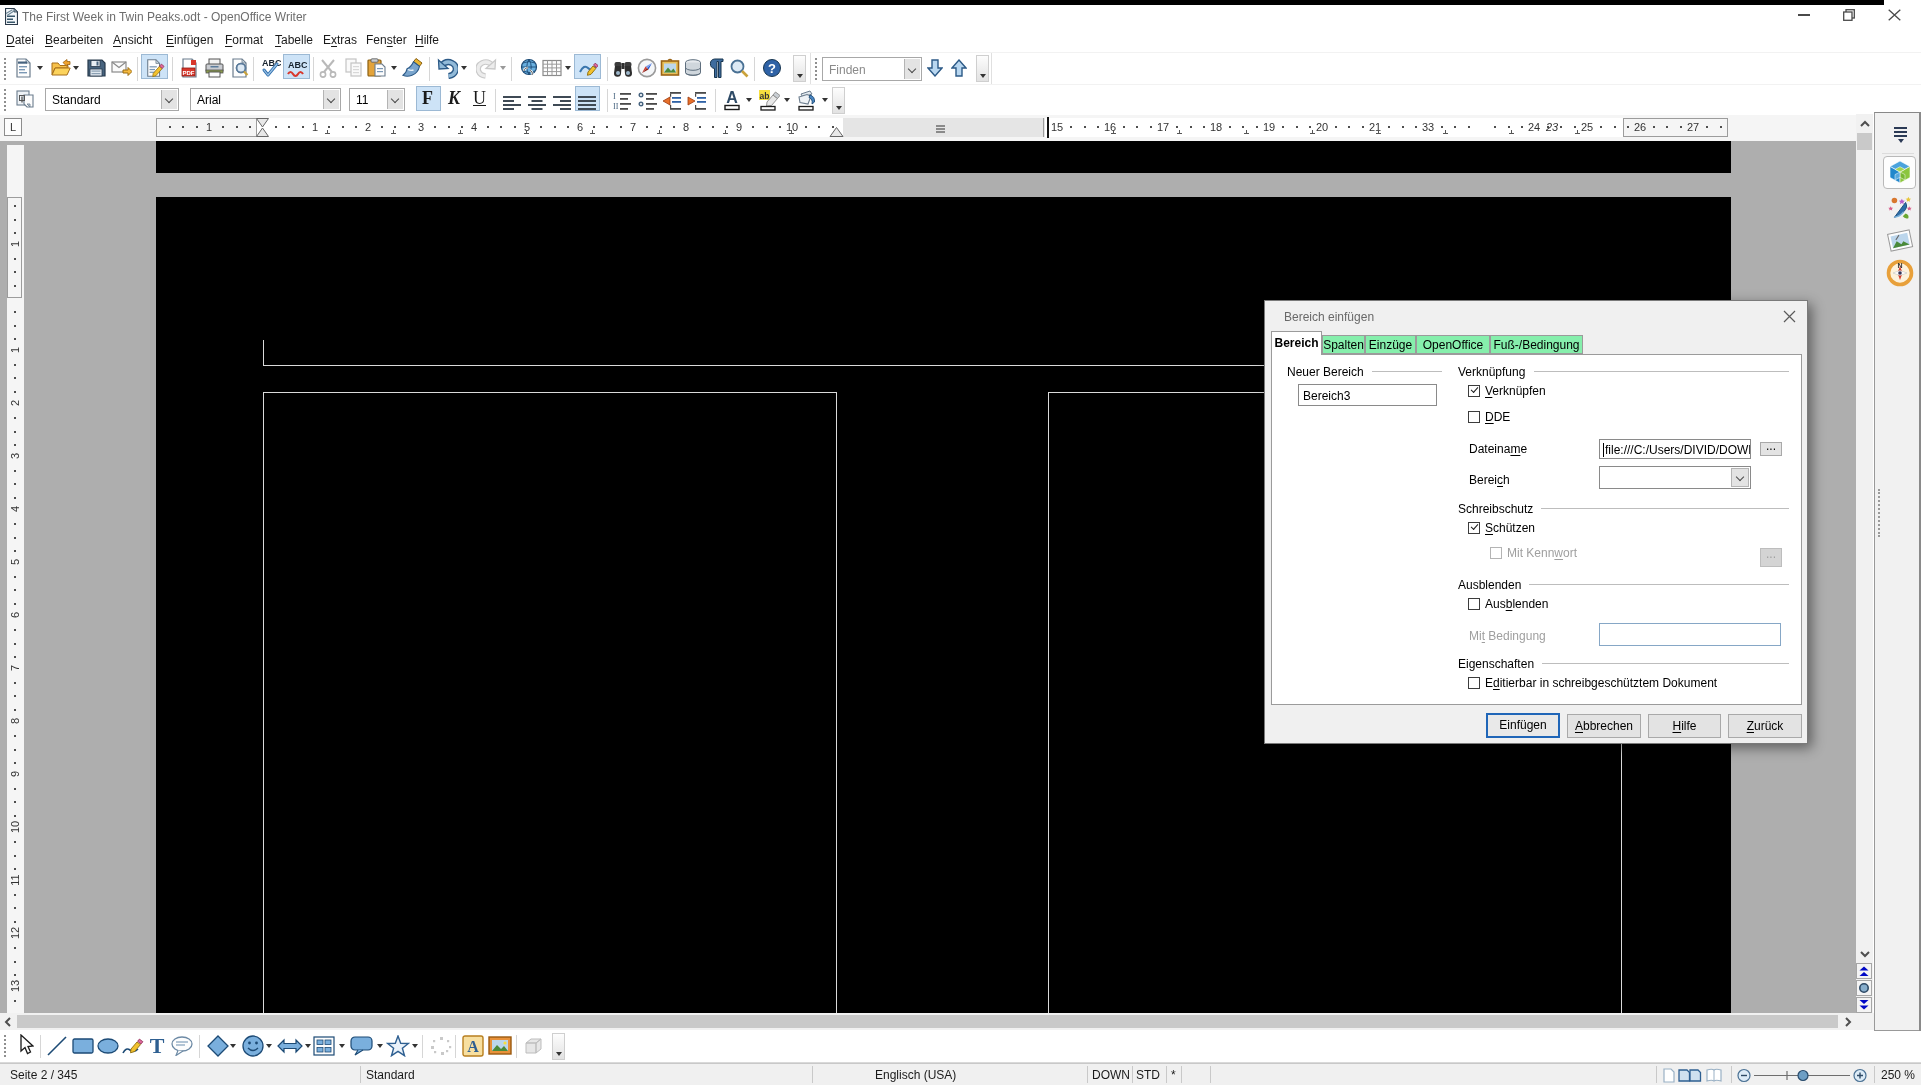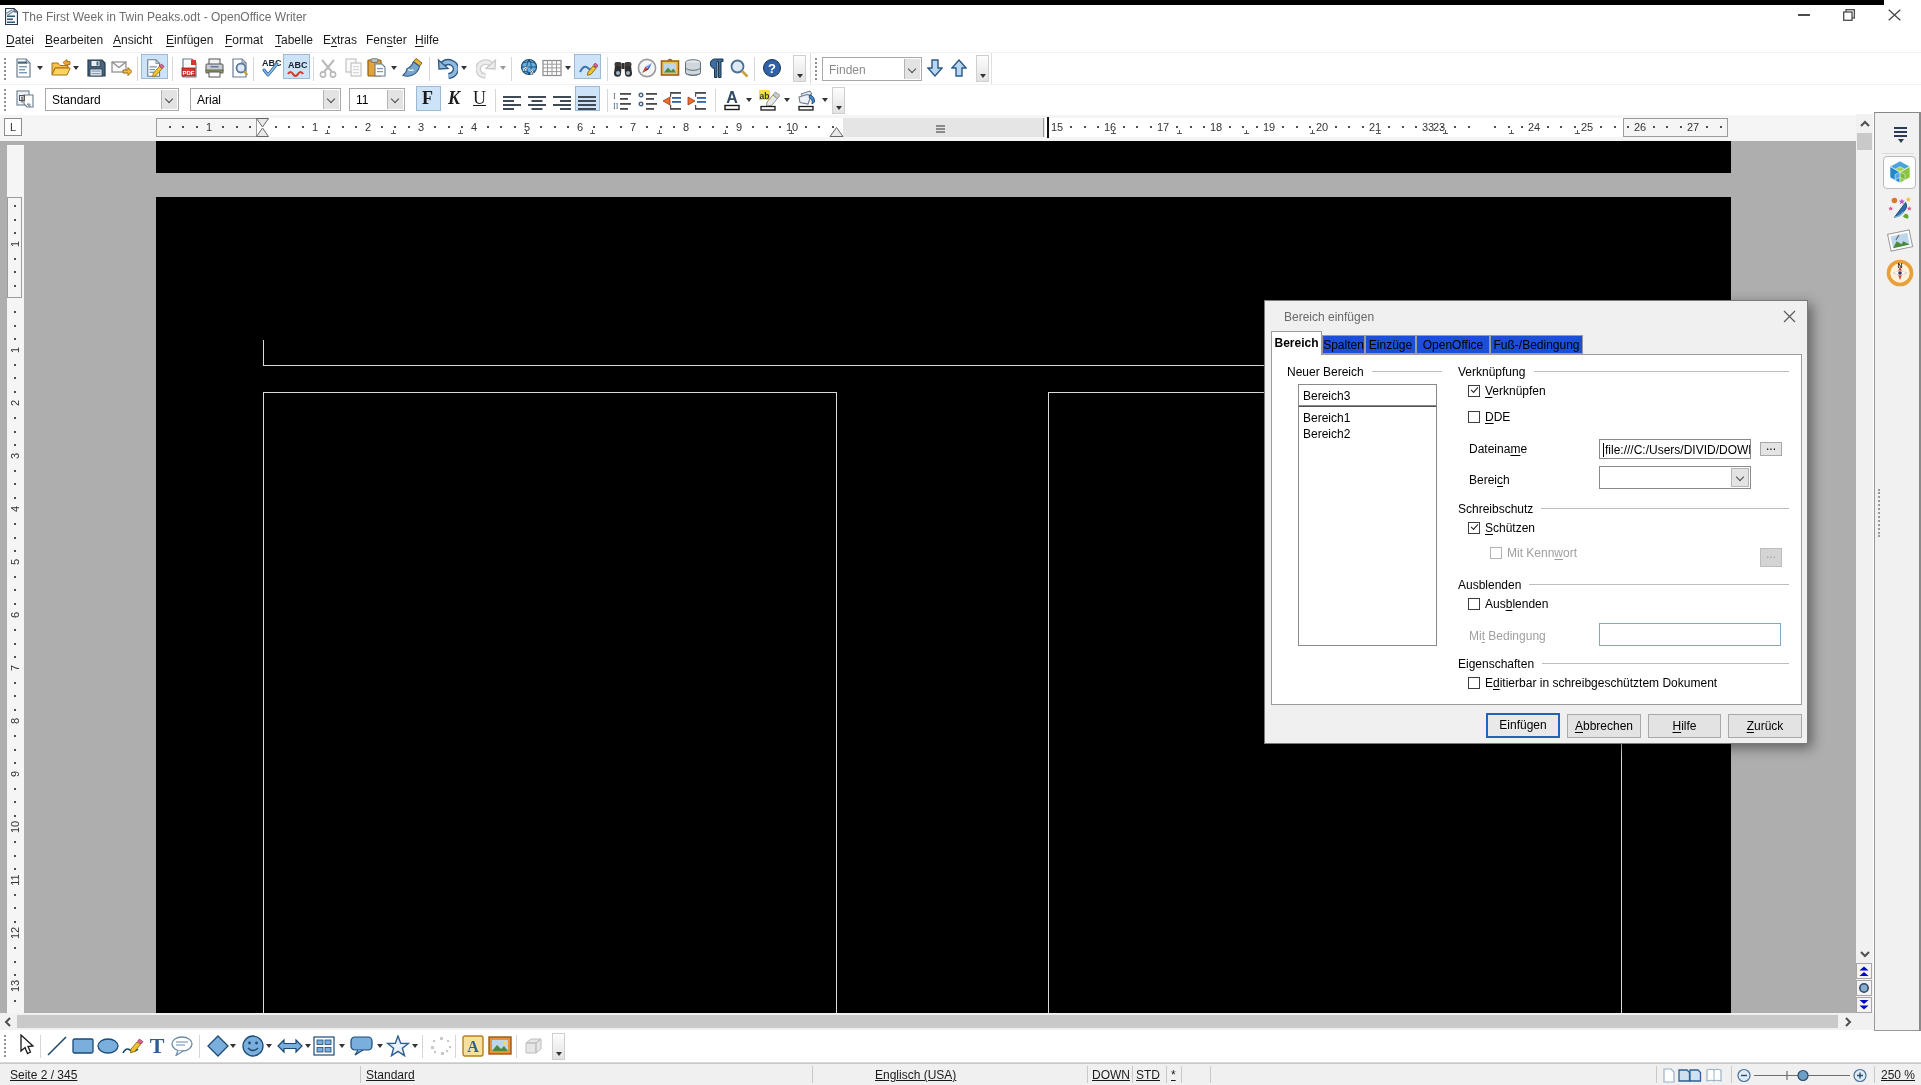--- a/index.html
+++ b/index.html
@@ -41,29 +41,29 @@
   #vruler { left:7px; top:145px; width:17px; height:868px; background:#f5f5f5; position:absolute; }
   .vnum { position:absolute; left:2px; width:12px; text-align:center; font-size:11px; color:#333; transform:rotate(-90deg); background:#f5f5f5; }
   
   #hscroll { left:0; top:1013px; width:1857px; height:17px; background:#f1f1f1; }
   #vscroll { left:1856px; top:114px; width:17px; height:899px; background:#f1f1f1; }
   .sbthumb { background:#c9c9c9; position:absolute; }
   
   #drawbar { left:0; top:1030px; width:1921px; height:33px; background:#fff; border-bottom:1px solid #d9d9d9; }
   
   #statusbar { left:0; top:1063px; width:1921px; height:22px; background:#f0f0f0; border-top:1px solid #c8c8c8; font-size:12px; color:#1a1a1a; }
-  #statusbar .cell { position:absolute; top:4px;text-decoration:underline; }
+  #statusbar .cell { position:absolute; top:4px; }
   .vsep { position:absolute; top:2px; bottom:2px; width:1px; background:#c9c9c9; }
   
   #sidebar { left:1874px; top:112px; width:46px; height:919px; background:#f1f1f1; border-left:1px solid #999; border-top:1px solid #888; border-bottom:1px solid #999; }
   #winedge { left:1919px; top:112px; width:2px; height:919px; background:#8a8a8a; }
   
   #dialog { left:1264px; top:300px; width:544px; height:444px; background:#f0f0f0; border:1px solid #7a7a7a; box-shadow:4px 4px 12px rgba(0,0,0,0.45); font-size:12px; color:#000; }
   #dlgtitle { position:absolute; left:19px; top:9px; font-size:12px; color:#696969; }
-  .tab { position:absolute; border:1px solid #9b9b9b; background:#1d4ed8; text-align:center; font-size:12px; }
+  .tab { position:absolute; border:1px solid #9b9b9b; background:#86efac; text-align:center; font-size:12px; }
   #tabpage { position:absolute; left:6px; top:53px; width:531px; height:351px; background:#fff; border:1px solid #9b9b9b; }
   .gline { position:absolute; height:1px; background:#bdbdbd; }
   .glabel { position:absolute; font-size:12px; color:#000; }
   .cb { position:absolute; width:12px; height:12px; border:1px solid #3c3c3c; background:#fff; }
   .cb.gray { border-color:#b4b4b4; }
   .cbmark { position:absolute; left:1.5px; top:1px; width:7px; height:4px; border-left:1.6px solid #1a1a1a; border-bottom:1.6px solid #1a1a1a; transform:rotate(-48deg); }
   .dlglabel { position:absolute; font-size:12px; }
   .field { position:absolute; background:#fff; border:1px solid #8a8a8a; }
   .pbtn { position:absolute; background:#e3e3e3; border:1px solid #a9a9a9; text-align:center; font-size:12px; color:#000; }
 </style>
@@ -508,21 +508,21 @@
   <span class="runum" style="left:729px; width:20px; text-align:center;">9</span>
   <span class="runum" style="left:782px; width:20px; text-align:center;">10</span>
   <span class="runum" style="left:1047px; width:20px; text-align:center;">15</span>
   <span class="runum" style="left:1100px; width:20px; text-align:center;">16</span>
   <span class="runum" style="left:1153px; width:20px; text-align:center;">17</span>
   <span class="runum" style="left:1206px; width:20px; text-align:center;">18</span>
   <span class="runum" style="left:1259px; width:20px; text-align:center;">19</span>
   <span class="runum" style="left:1312px; width:20px; text-align:center;">20</span>
   <span class="runum" style="left:1365px; width:20px; text-align:center;">21</span>
   <span class="runum" style="left:1418px; width:20px; text-align:center;">33</span>
-  <span class="runum" style="left:1429px; width:20px; text-align:center;">23</span>
+  <span class="runum" style="left:1546px; width:20px; text-align:left;font-style:italic;">23</span>
   <span class="runum" style="left:1524px; width:20px; text-align:center;">24</span>
   <span class="runum" style="left:1577px; width:20px; text-align:center;">25</span>
   <span class="runum" style="left:1630px; width:20px; text-align:center;">26</span>
   <span class="runum" style="left:1683px; width:20px; text-align:center;">27</span>
   <div class="rutab" style="left:325px;"></div>
   <div class="rutab" style="left:391px;"></div>
   <div class="rutab" style="left:458px;"></div>
   <div class="rutab" style="left:524px;"></div>
   <div class="rutab" style="left:590px;"></div>
   <div class="rutab" style="left:657px;"></div>
@@ -840,24 +840,20 @@
   <div class="tab" style="left:57px; top:34px; width:43px; height:19px; line-height:18px;">Spalten</div>
   <div class="tab" style="left:100px; top:34px; width:51px; height:19px; line-height:18px;">Einzüge</div>
   <div class="tab" style="left:151px; top:34px; width:74px; height:19px; line-height:18px;">OpenOffice</div>
   <div class="tab" style="left:225px; top:34px; width:93px; height:19px; line-height:18px;">Fuß-/Bedingung</div>
   <div id="tabpage">
     <span class="glabel" style="left:15px; top:10px;">Neuer Bereich</span>
     <div class="gline" style="left:100px; top:16px; width:70px;"></div>
     <div class="field" style="left:26px; top:29px; width:139px; height:22px;">
         <span style="position:absolute; left:4px; top:4px;">Bereich3</span>
       </div>
-    <div class="field" style="left:26px; top:51px; width:139px; height:240px; border-top-color:#555;">
-      <span style="position:absolute; left:4px; top:4px;">Bereich1</span>
-      <span style="position:absolute; left:4px; top:20px;">Bereich2</span>
-    </div>
     <span class="glabel" style="left:186px; top:10px;">Verknüpfung</span>
     <div class="gline" style="left:262px; top:16px; width:255px;"></div>
     <div class="cb" style="left:196px; top:30px;">
         <div class="cbmark"></div>
       </div>
     <span class="dlglabel" style="left:213px; top:29px;"><span class="u">V</span>erknüpfen</span>
     <div class="cb" style="left:196px; top:56px;"></div>
     <span class="dlglabel" style="left:213px; top:55px;"><span class="u">D</span>DE</span>
     <span class="dlglabel" style="left:197px; top:87px;">Dateina<span class="u">m</span>e</span>
     <div class="field" style="left:327px; top:84px; width:152px; height:20px; overflow:hidden; white-space:nowrap;">

